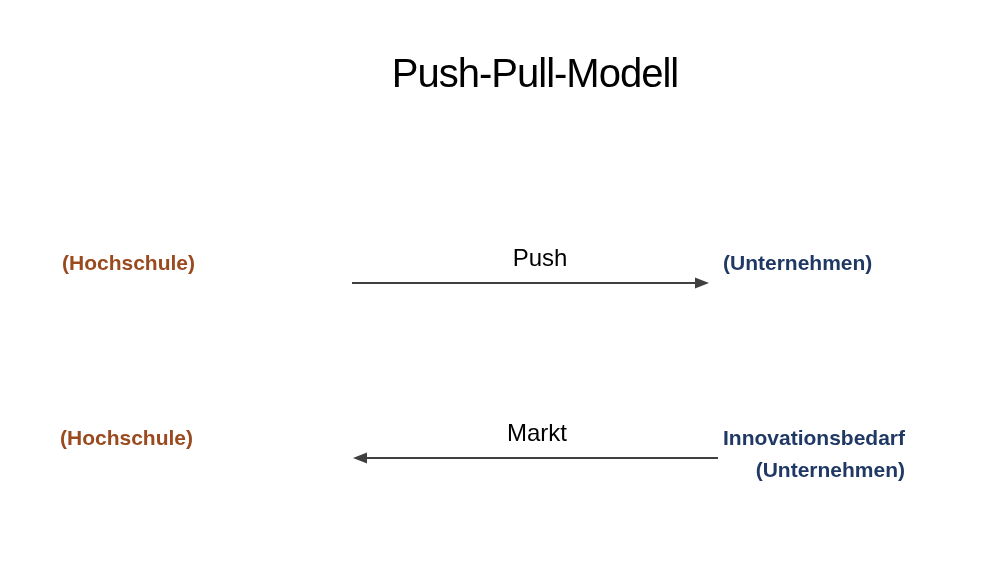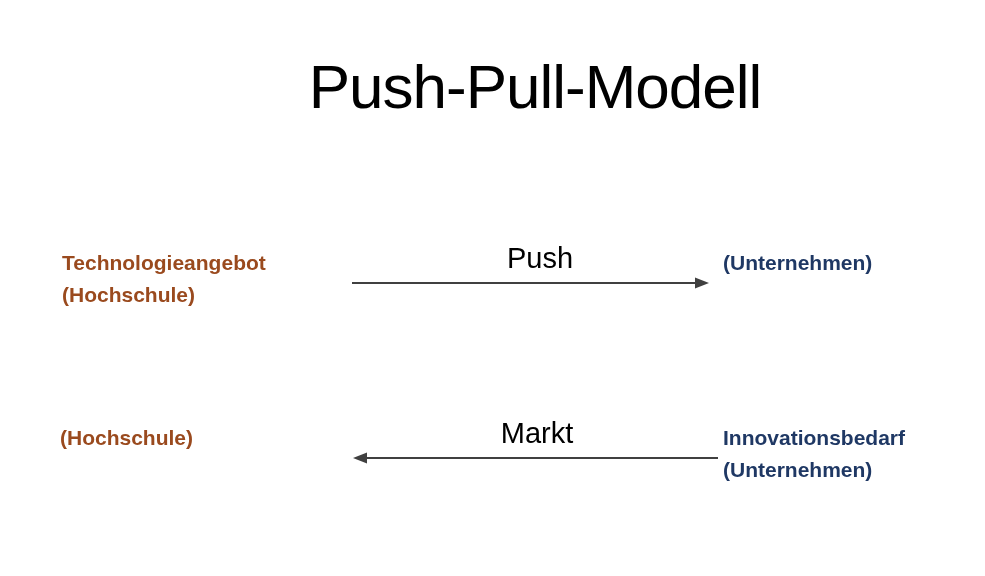--- a/index.html
+++ b/index.html
@@ -11,42 +11,42 @@
   }
   .slide {
     position: relative;
     width: 985px; height: 576px;
     background: var(--background, #ffffff);
   }
   .title {
     position: absolute;
     left: 535px; top: 51px;
     transform: translateX(-50%);
-    font-size: 62px;
+    font-size: 40px;
     font-weight: 400;
     letter-spacing: -1px;
     white-space: nowrap;
     color: var(--title-text, #000000);
   }
   .node {
     position: absolute;
     font-size: 21px;
     font-weight: 700;
     line-height: 32px;
     white-space: nowrap;
   }
   .node-hochschule { color: var(--hochschule-text, #9A4A1E); }
   .node-unternehmen { color: var(--unternehmen-text, #1F3864); }
   .pos-tl { left: 62px;  top: 247px; }
   .pos-tr { left: 723px; top: 247px; }
   .pos-bl { left: 60px;  top: 422px; }
-  .pos-br { left: 723px; top: 422px; }
+  .pos-br { left: 723px; top: 422px; text-align: right; }
   .arrow-label {
     position: absolute;
-    font-size: 29px;
+    font-size: 24px;
     font-weight: 400;
     line-height: 30px;
     color: var(--title-text, #000000);
     transform: translateX(-50%);
     white-space: nowrap;
   }
   .pos-push-label { left: 540px; top: 243px; }
   .pos-pull-label { left: 537px; top: 418px; }
   .arrow {
     position: absolute;
@@ -57,21 +57,20 @@
   .pos-arrow-pull { left: 352px; top: 451px; }
 </style>
 </head>
 <body>
 
 <div class="slide">
 
   <div class="title">Push-Pull-Modell</div>
 
   <div class="node node-hochschule pos-tl">
-    <div>Technologieangebot</div>
     <div>(Hochschule)</div>
   </div>
 
   <div class="arrow-label pos-push-label">Push</div>
 
   <svg class="arrow pos-arrow-push" width="358" height="14" viewBox="0 0 358 14" aria-hidden="true">
     <line x1="0" y1="7" x2="344" y2="7" stroke="currentColor" stroke-width="2"></line>
     <polygon points="343,1.5 357,7 343,12.5" fill="currentColor"></polygon>
   </svg>
 

